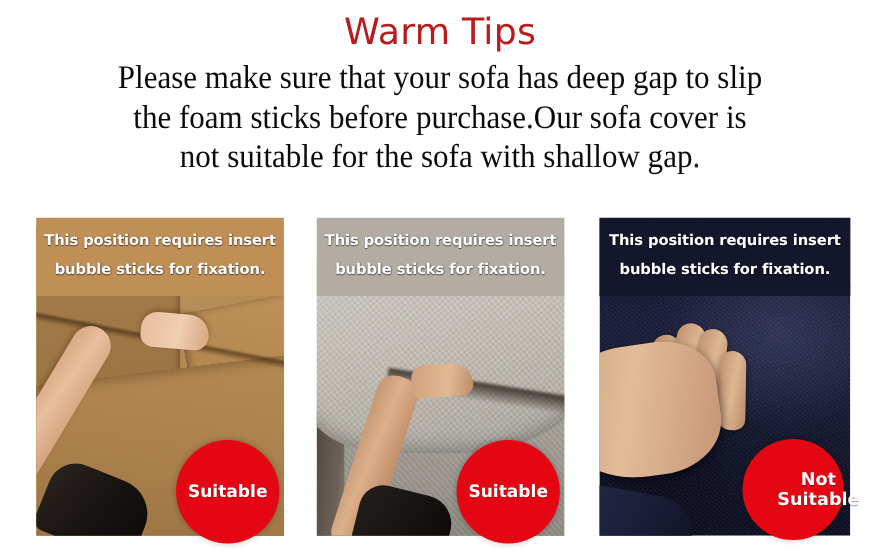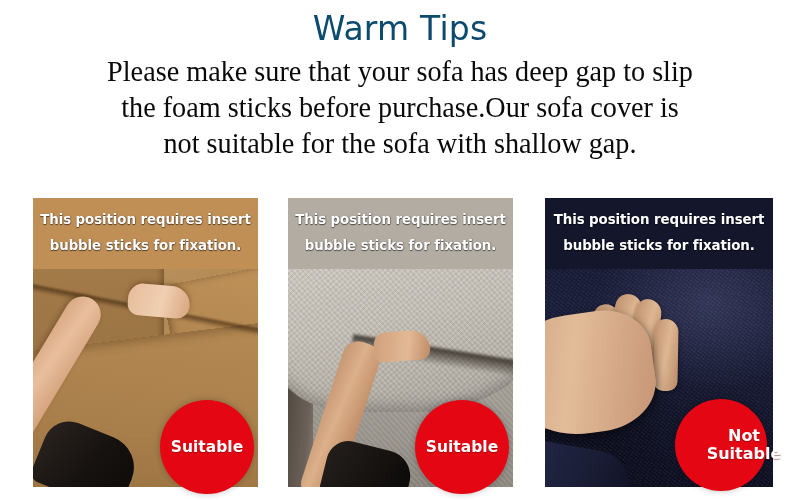--- a/index.html
+++ b/index.html
@@ -20,21 +20,21 @@
   .header {
     position: absolute;
     left: 0; top: 0;
     width: 800px;
     text-align: center;
   }
   .tips-title {
     font-family: "DejaVu Sans", "Liberation Sans", sans-serif;
     font-size: 33px;
     font-weight: 400;
-    color: #0c4a6e;
+    color: #b91c1c;
     line-height: 1;
     margin: 12px 0 0 0;
     letter-spacing: 0.2px;
   }
   .tips-body {
     font-family: "Liberation Serif", "DejaVu Serif", serif;
     font-size: 30px;
     line-height: 36px;
     color: #0a0a0a;
     margin: 8px auto 0 auto;

